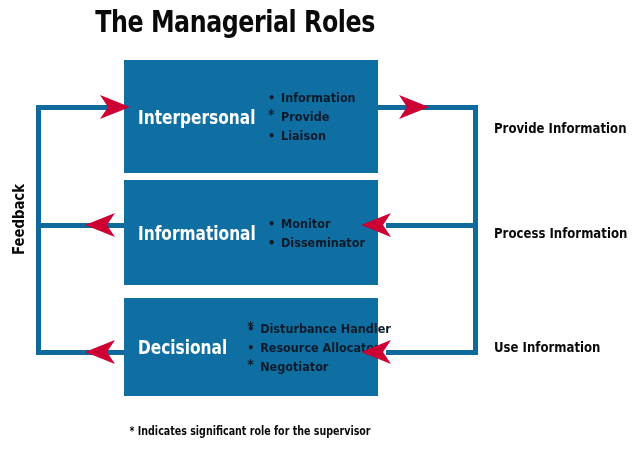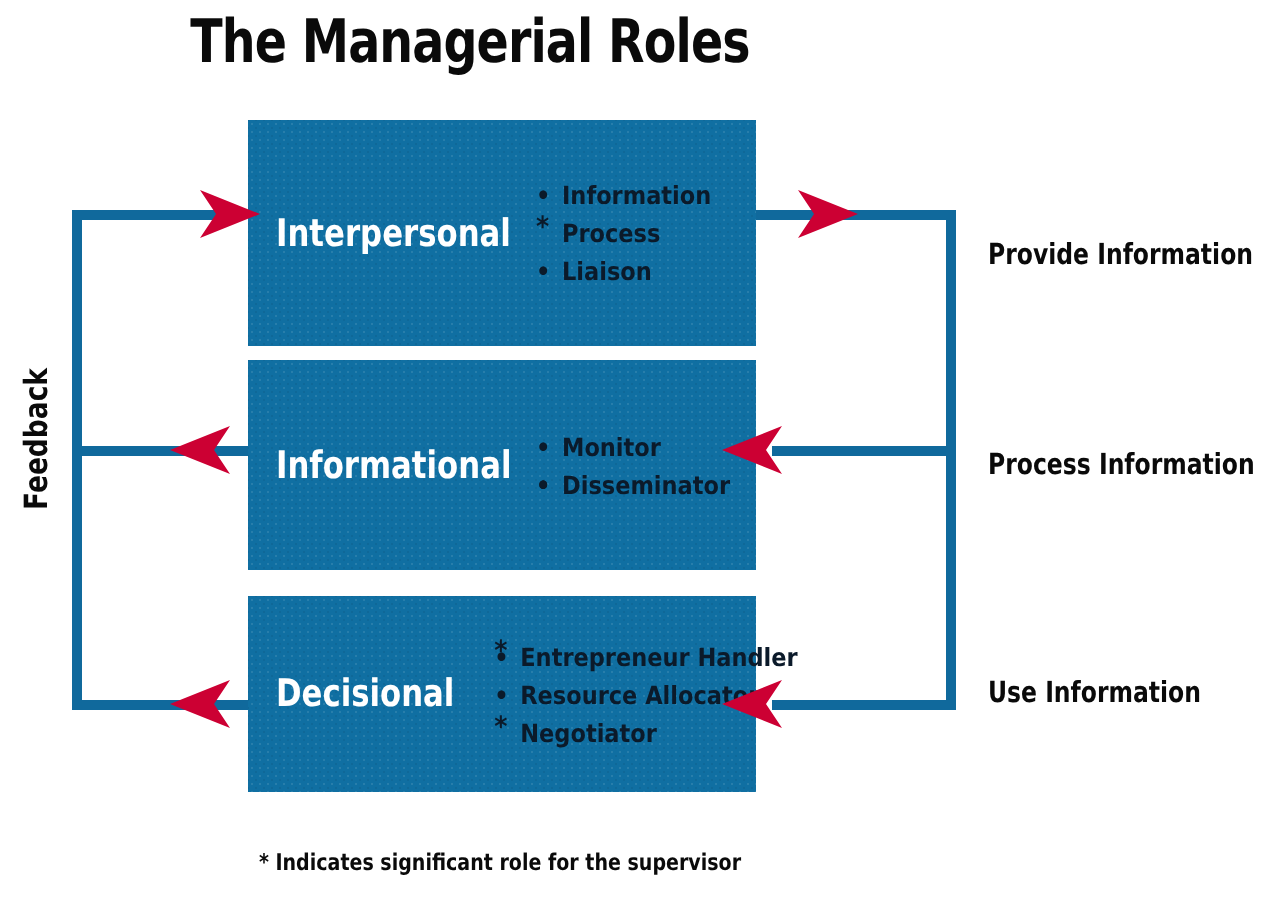--- a/index.html
+++ b/index.html
@@ -136,21 +136,21 @@
   <div class="line" style="left:386px;top:223px;width:92px;height:5px;"></div>
   <div class="line" style="left:386px;top:350px;width:92px;height:5px;"></div>
 
   <div class="role-box" style="left:124px;top:60px;width:254px;height:113px;">
     <div class="role-name">Interpersonal</div>
     <ul class="role-list">
       <li>
         <span class="mk">•</span><span>Information</span>
       </li>
       <li>
-        <span class="mk star">*</span><span>Process</span>
+        <span class="mk star">*</span><span>Provide</span>
       </li>
       <li>
         <span class="mk">•</span><span>Liaison</span>
       </li>
     </ul>
   </div>
 
   <div class="role-box" style="left:124px;top:180px;width:254px;height:105px;">
     <div class="role-name">Informational</div>
     <ul class="role-list">
@@ -166,21 +166,21 @@
     </ul>
   </div>
 
   <div class="role-box" style="left:124px;top:298px;width:254px;height:98px;">
     <div class="role-name">Decisional</div>
     <ul class="role-list">
       <li>
         <span class="mk">•</span>
       </li>
       <li>
-        <span class="mk star">*</span><span>Entrepreneur Handler</span>
+        <span class="mk star">*</span><span>Disturbance Handler</span>
       </li>
       <li>
         <span class="mk">•</span><span>Resource Allocator</span>
       </li>
       <li>
         <span class="mk star">*</span><span>Negotiator</span>
       </li>
     </ul>
   </div>
 

